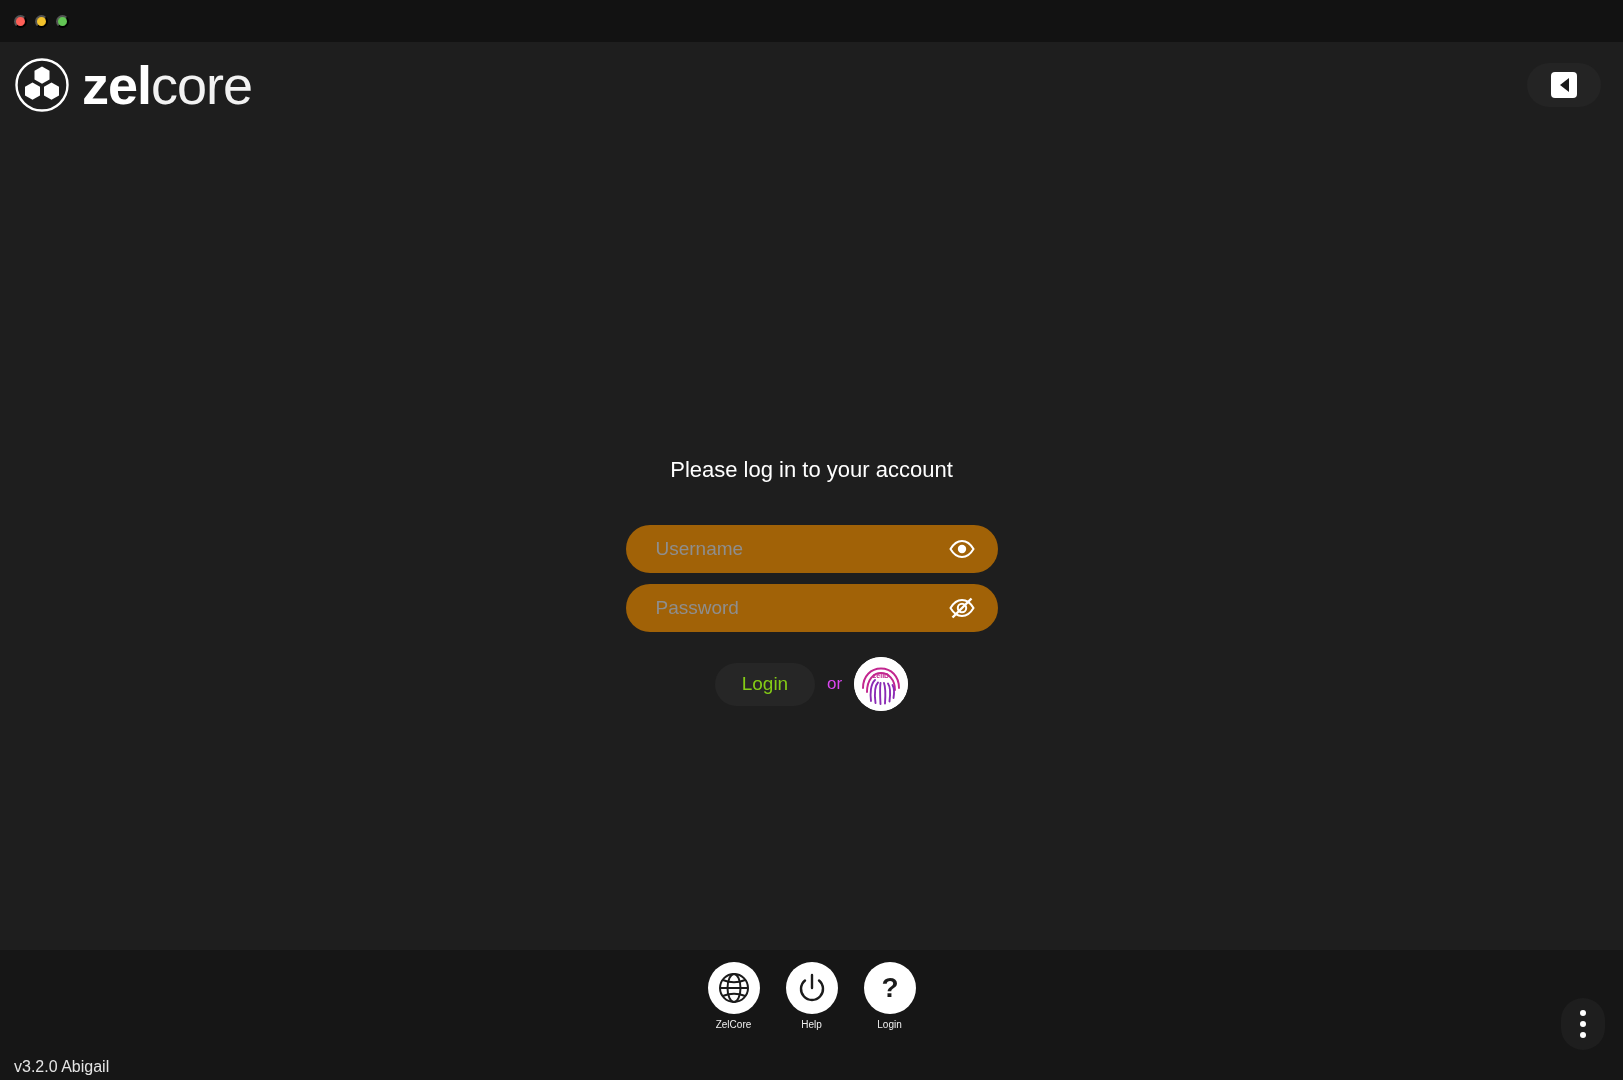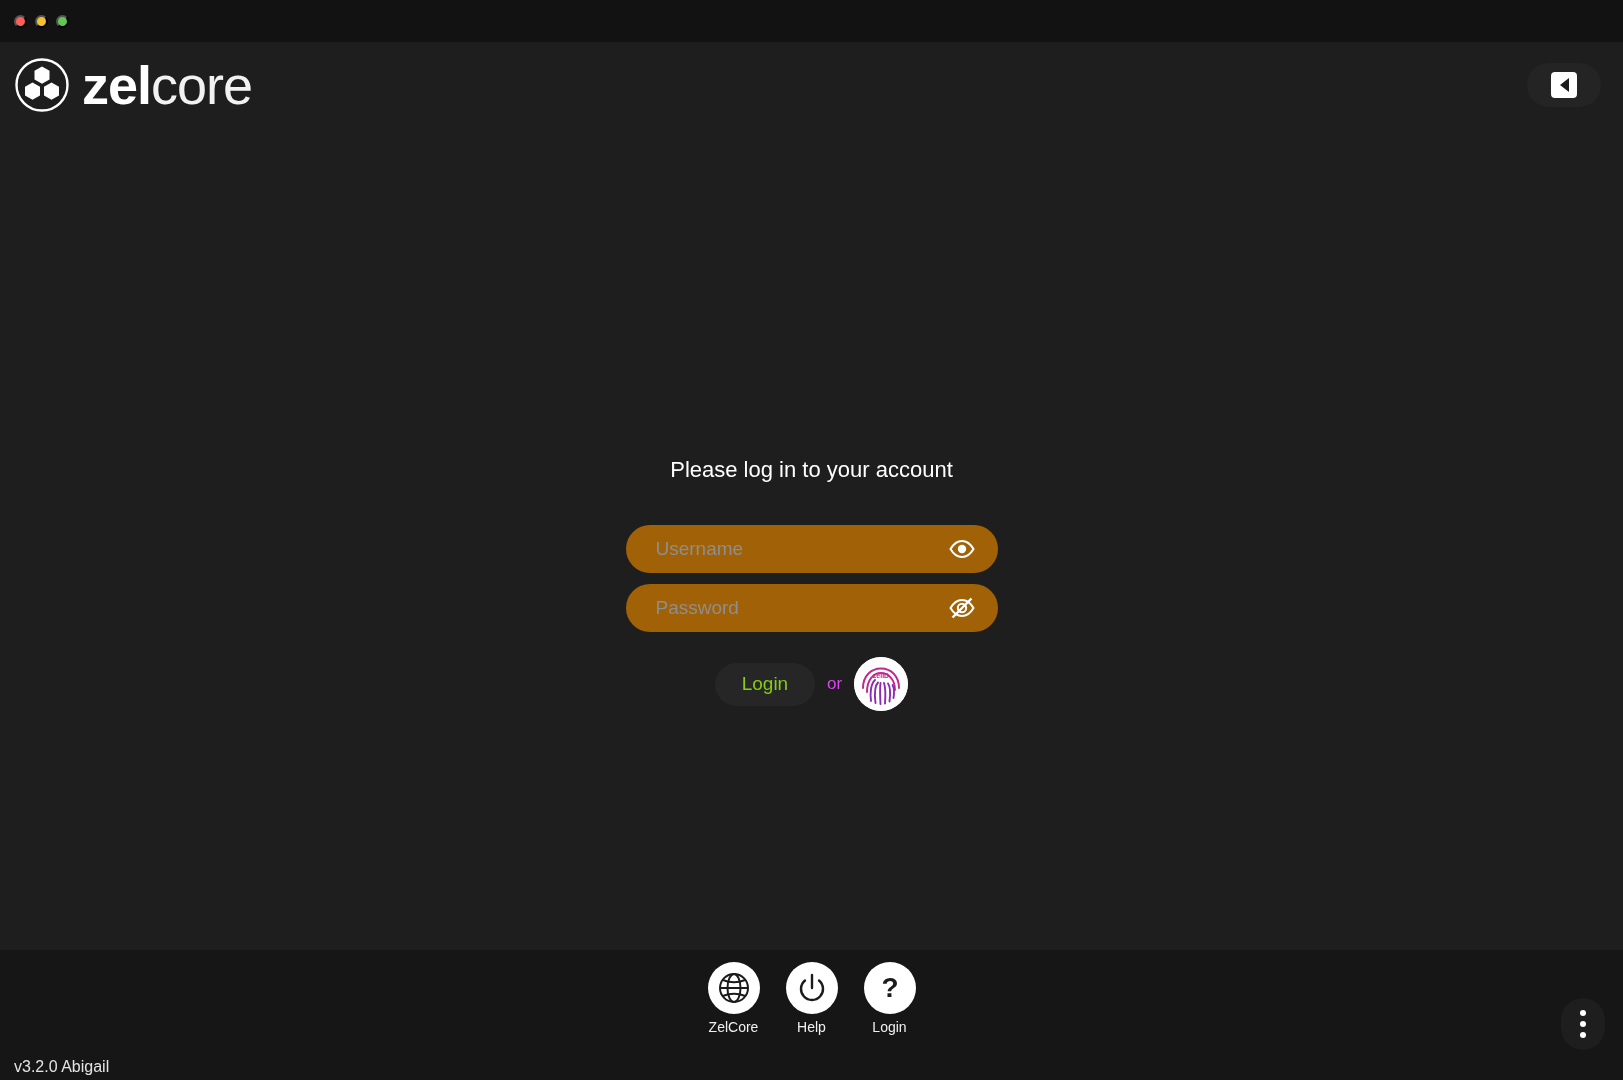--- a/index.html
+++ b/index.html
@@ -253,21 +253,21 @@
     width: 52px;
     height: 52px;
     border-radius: 50%;
     background: #ffffff;
     display: flex;
     align-items: center;
     justify-content: center;
   }
   .dock-label {
     color: #f0f0f0;
-    font-size: 14px;
+    font-size: 10px;
     font-family: "Liberation Sans", sans-serif;
   }
 
   .version {
     position: absolute;
     left: 14px;
     bottom: 4px;
     color: #e4e4e4;
     font-size: 16px;
   }

